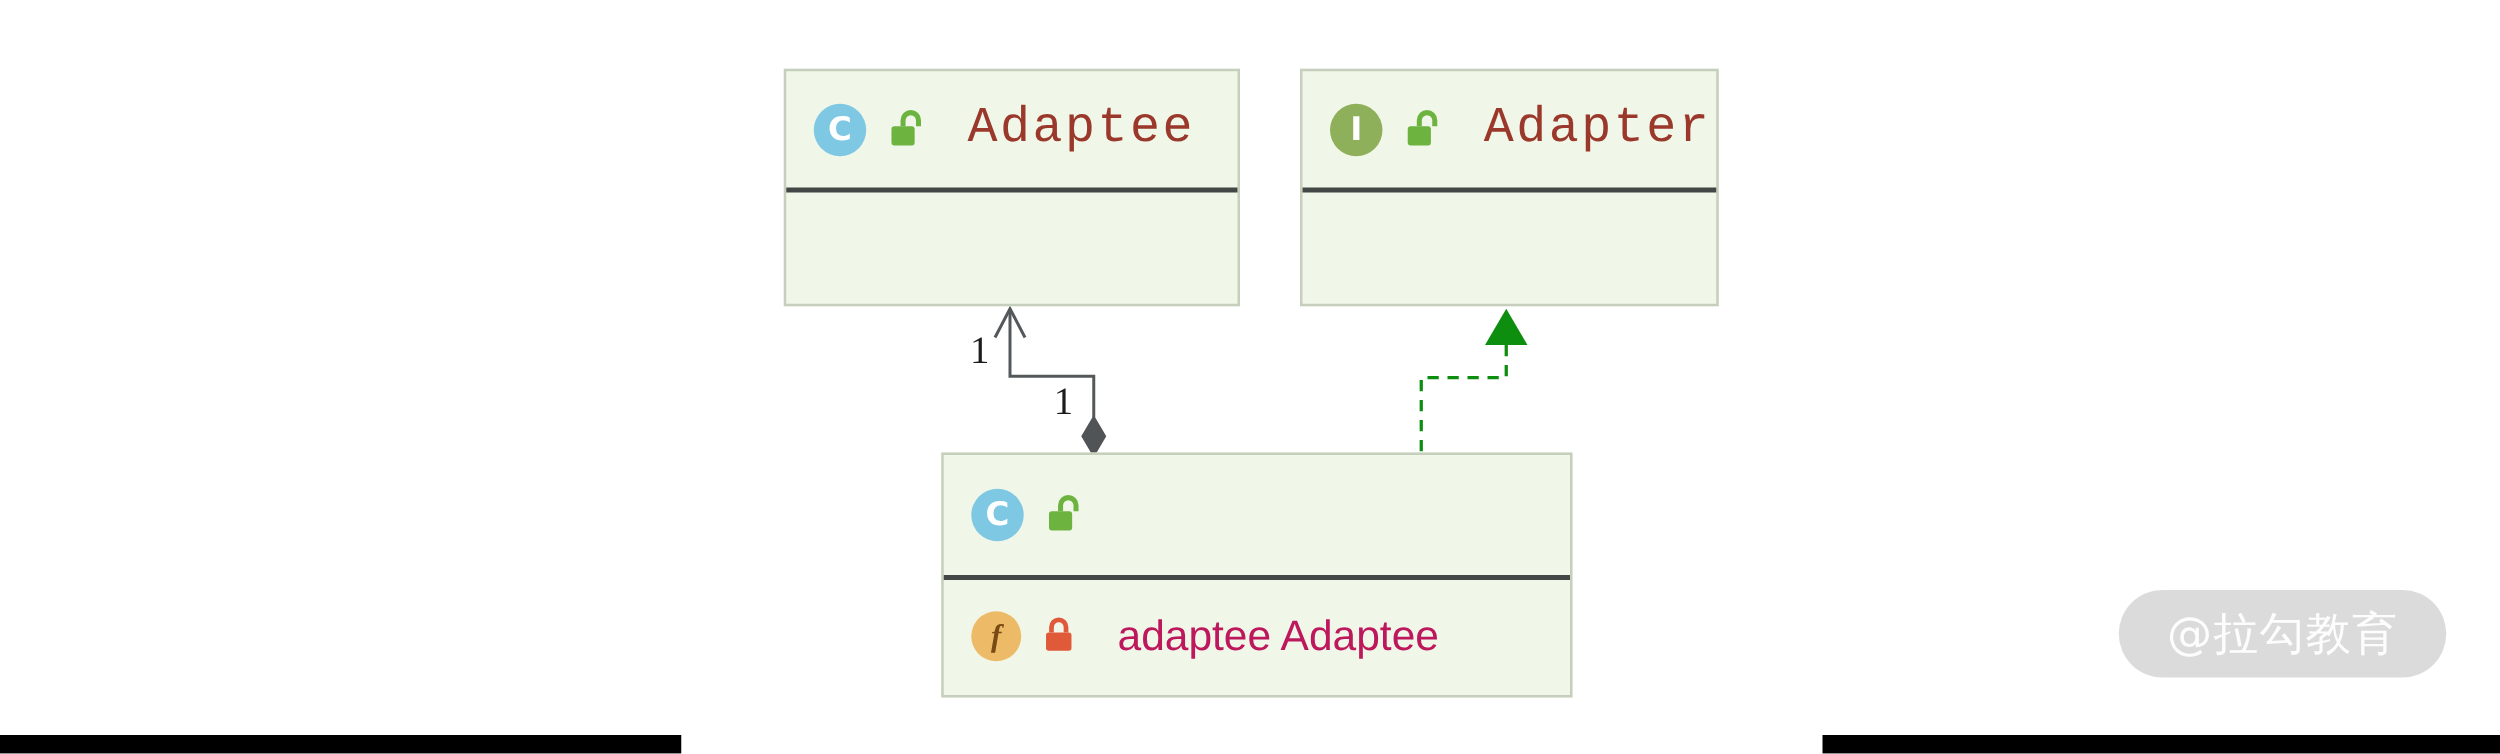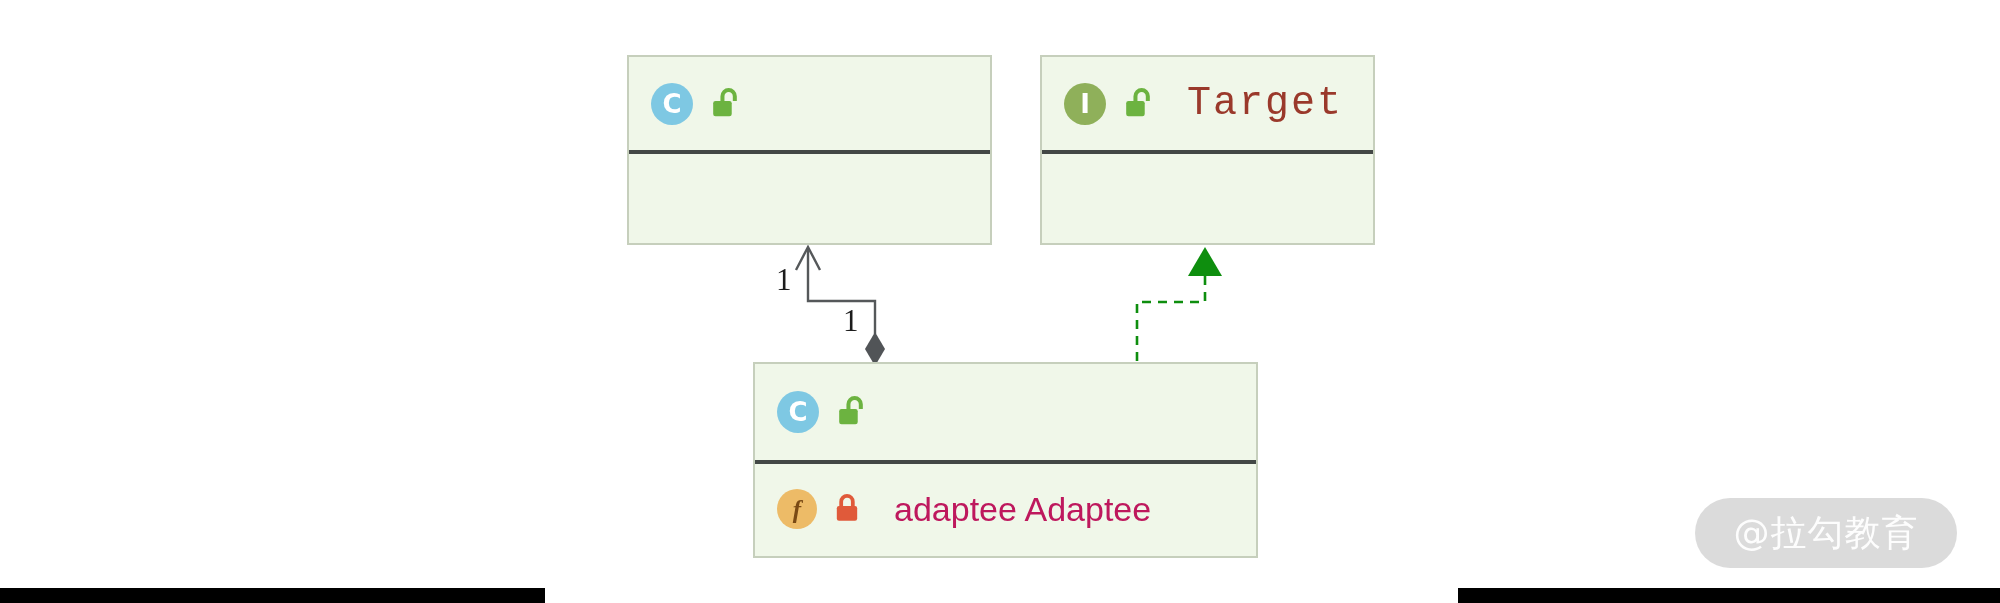--- a/index.html
+++ b/index.html
@@ -68,21 +68,21 @@
     font-size: 31px;
     color: #1c1c1c;
   }
   .edges {
     position: absolute;
     left: 0; top: 0;
     pointer-events: none;
   }
   .watermark {
     position: absolute;
-    left: 1695px; top: 498px;
+    left: 1695px; top: 472px;
     width: 262px; height: 70px;
     border-radius: 35px;
     background: rgba(165,165,165,0.40);
     display: flex;
     align-items: center;
     justify-content: center;
   }
   .watermark span {
     color: rgba(255,255,255,0.95);
     font-size: 36px;
@@ -122,34 +122,35 @@
 
   <div class="node" style="left:627px; top:55px; width:365px; height:190px;">
     <div class="node-header" style="height:97px;">
       <span class="badge badge-class">C</span>
       <span class="lock">
         <svg width="32" height="34" viewBox="0 0 20 22">
           <path d="M9 9 V6 a4 4 0 0 1 8 0 v3" fill="none" stroke="#6CB340" stroke-width="2.6"></path>
           <rect x="3" y="9" width="12" height="10" rx="1.5" fill="#6CB340"></rect>
         </svg>
       </span>
+      <span class="node-title">Adaptee</span>
     </div>
     <div style="height:85px;"></div>
   </div>
 
   <div class="node" style="left:1040px; top:55px; width:335px; height:190px;">
     <div class="node-header" style="height:97px;">
       <span class="badge badge-interface">I</span>
       <span class="lock">
         <svg width="32" height="34" viewBox="0 0 20 22">
           <path d="M9 9 V6 a4 4 0 0 1 8 0 v3" fill="none" stroke="#6CB340" stroke-width="2.6"></path>
           <rect x="3" y="9" width="12" height="10" rx="1.5" fill="#6CB340"></rect>
         </svg>
       </span>
-      <span class="node-title">Target</span>
+      <span class="node-title">Adapter</span>
     </div>
     <div style="height:85px;"></div>
   </div>
 
   <div class="node" style="left:753px; top:362px; width:505px; height:196px;">
     <div class="node-header" style="height:100px;">
       <span class="badge badge-class">C</span>
       <span class="lock">
         <svg width="32" height="34" viewBox="0 0 20 22">
           <path d="M9 9 V6 a4 4 0 0 1 8 0 v3" fill="none" stroke="#6CB340" stroke-width="2.6"></path>

